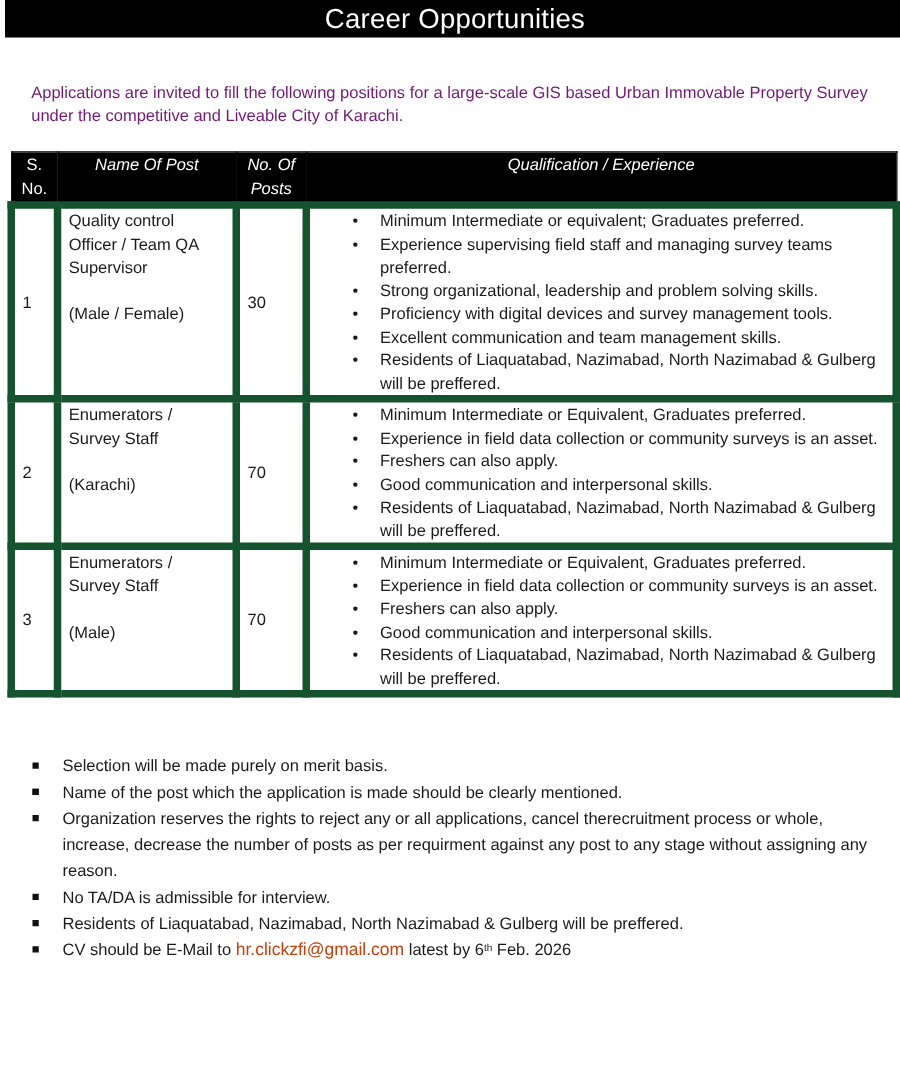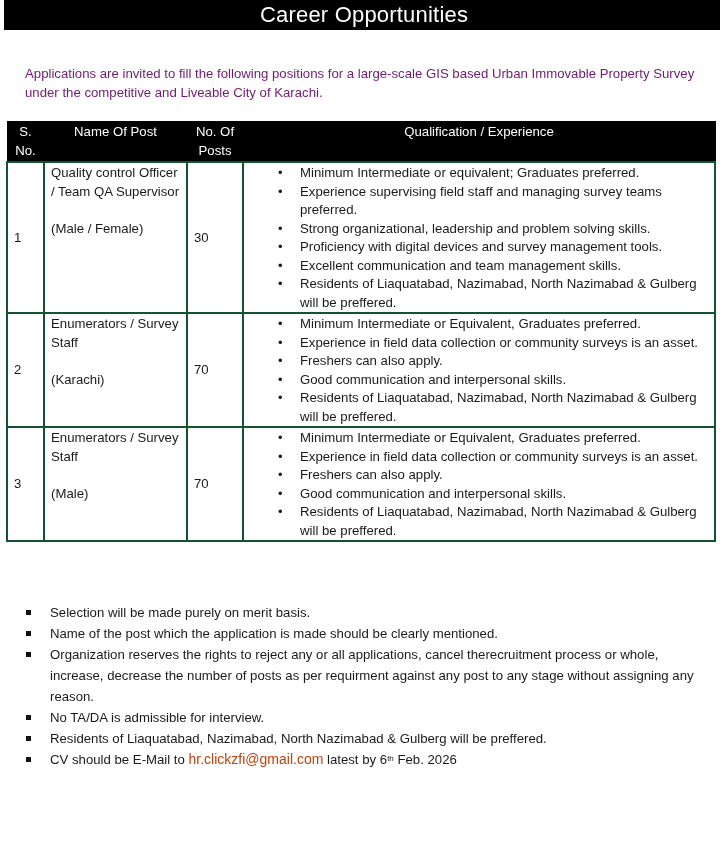--- a/index.html
+++ b/index.html
@@ -22,23 +22,23 @@
       position: absolute; left: 6px; top: 121px; width: 708px;
       border-collapse: collapse; table-layout: fixed;
       font-size: 13.2px; line-height: 18.5px;
     }
     .jobs-table th {
       background: #000000; color: #ffffff; font-weight: normal;
       vertical-align: top; padding: 1px 6px 1px 6px; height: 38px;
       border: 1px solid #000000;
     }
     .jobs-table th.left { text-align: center; }
-    .jobs-table th.center { text-align: center; }
+    .jobs-table th.center { text-align: center; font-style: italic; }
     .jobs-table td {
-      border: 2px solid #14532d; vertical-align: top;
+      border: 6px solid #14532d; vertical-align: top;
       padding: 1px 6px 0px 6px; color: #1a1a1a;
     }
     .jobs-table td.sno, .jobs-table td.posts { vertical-align: middle; }
     .col-sno { width: 37px; }
     .col-name { width: 143px; }
     .col-posts { width: 56px; }
     .col-qual { width: 472px; }
 
     .post-name-line { display: block; }
     .post-gender { display: block; margin-top: 18.5px; }

